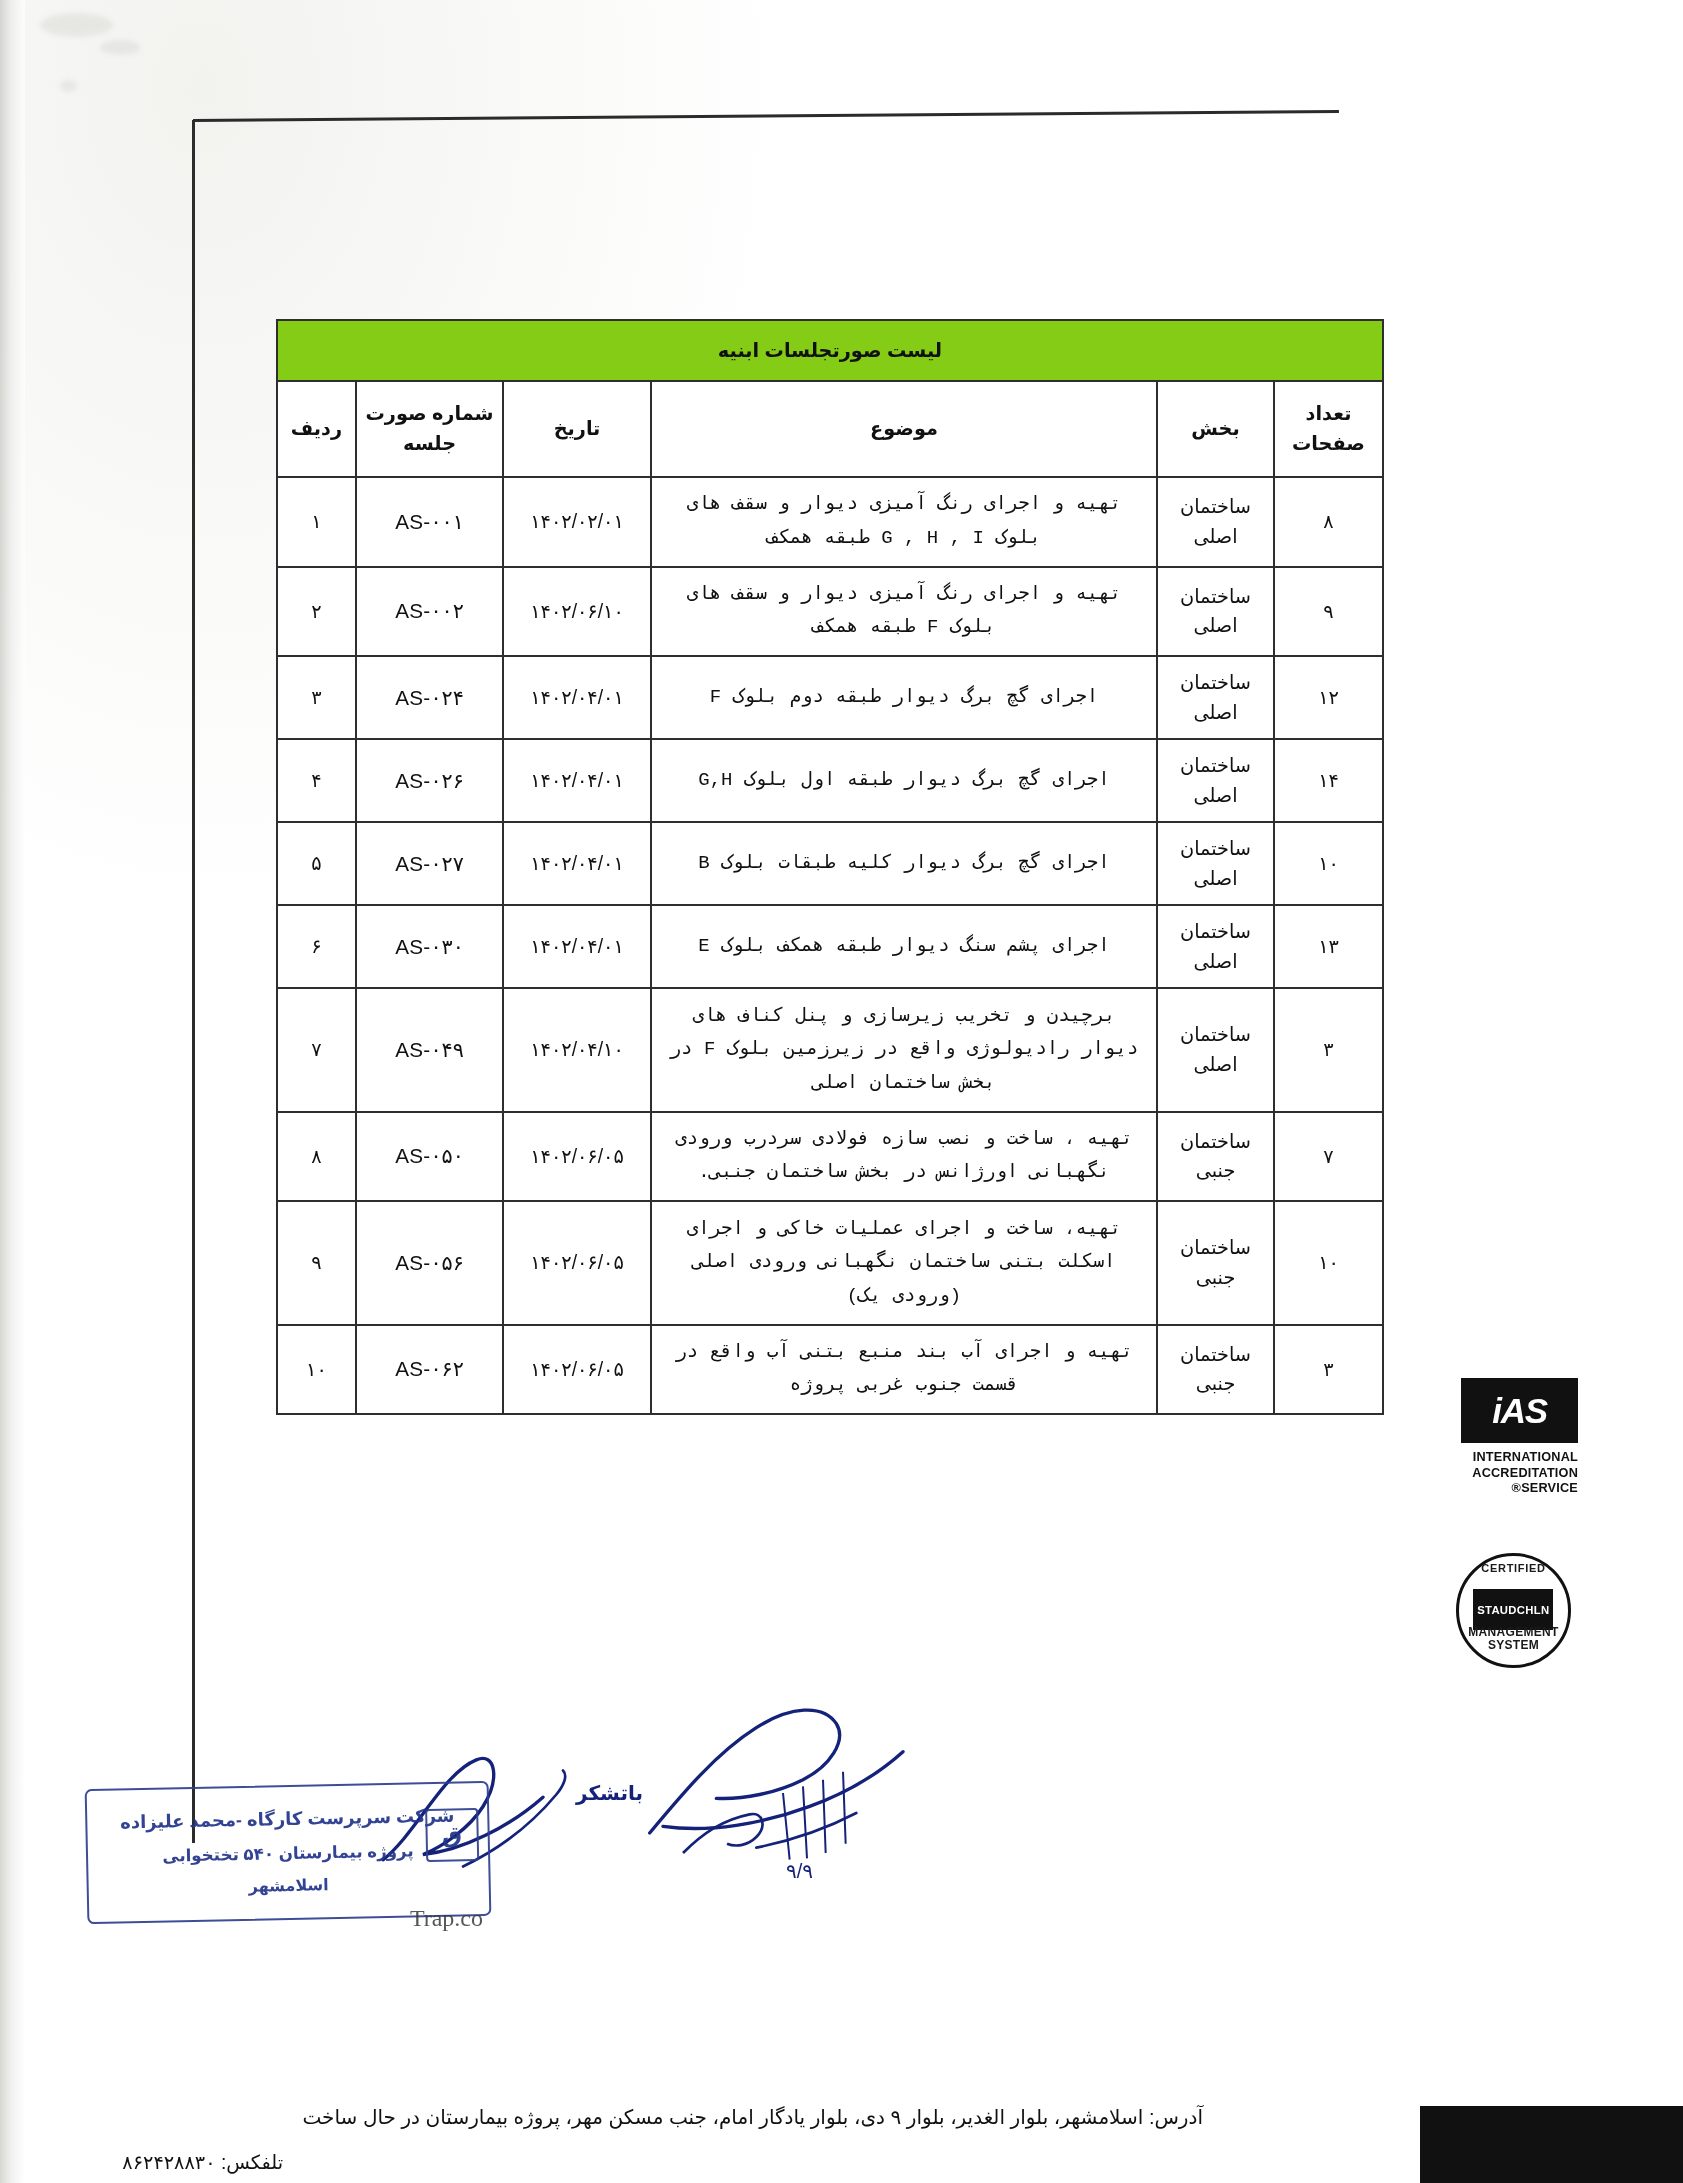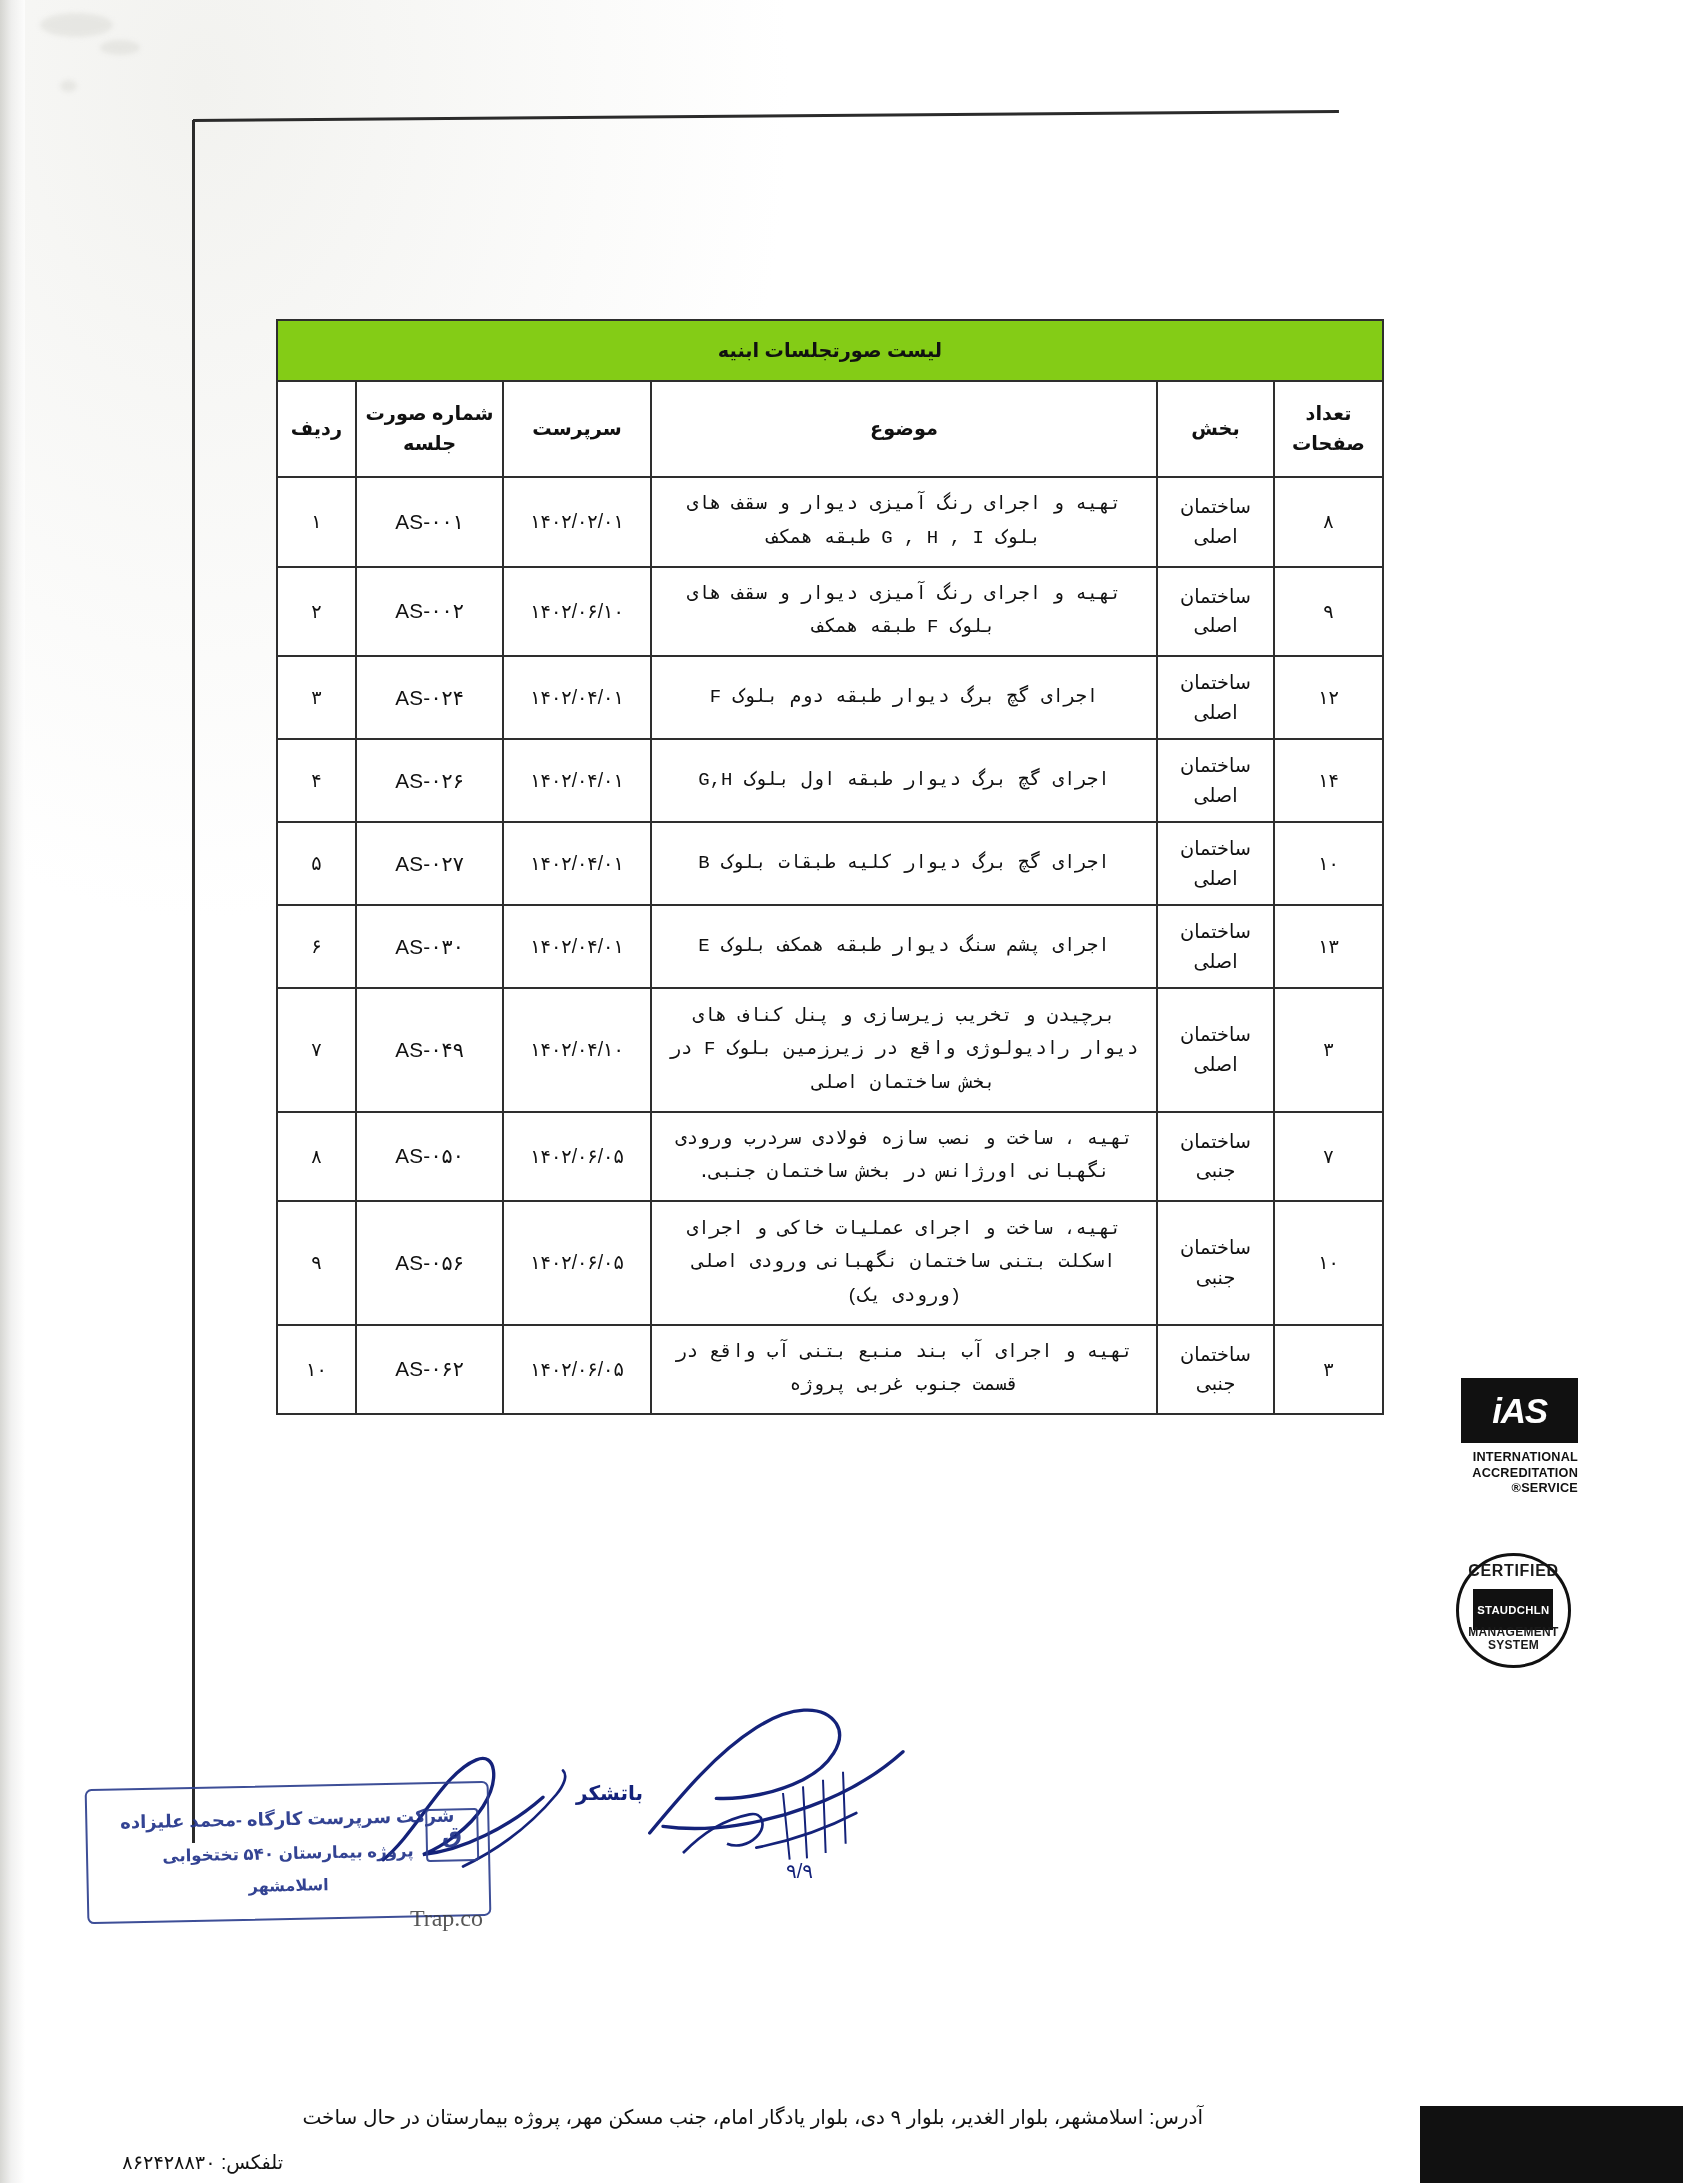--- a/index.html
+++ b/index.html
@@ -204,21 +204,21 @@
     justify-content: center;
     font-size: 11.3px;
     font-weight: bold;
     letter-spacing: 0.3px;
   }
   .seal-top-text {
     position: absolute;
     left: 0; top: 9.3px;
     width: 100%;
     text-align: center;
-    font-size: 16px;
+    font-size: 11px;
     font-weight: bold;
     letter-spacing: 0.7px;
   }
   .seal-bottom-text {
     position: absolute;
     left: 0; bottom: 16px;
     width: 100%;
     text-align: center;
     font-size: 12px;
     font-weight: bold;
@@ -354,21 +354,21 @@
       <col class="col-radif">
     </colgroup>
     <thead>
       <tr>
         <th class="title-cell" colspan="6">لیست صورتجلسات ابنیه</th>
       </tr>
       <tr>
         <th class="head-cell">تعداد صفحات</th>
         <th class="head-cell">بخش</th>
         <th class="head-cell">موضوع</th>
-        <th class="head-cell">سرپرست</th>
+        <th class="head-cell">تاریخ</th>
         <th class="head-cell">شماره صورت جلسه</th>
         <th class="head-cell">ردیف</th>
       </tr>
     </thead>
     <tbody>
       <tr>
         <td>۸</td>
         <td>ساختمان اصلی</td>
         <td class="subject">تهیه و اجرای رنگ آمیزی دیوار و سقف های بلوک G , H , I طبقه همکف</td>
         <td class="date">۱۴۰۲/۰۲/۰۱</td>

